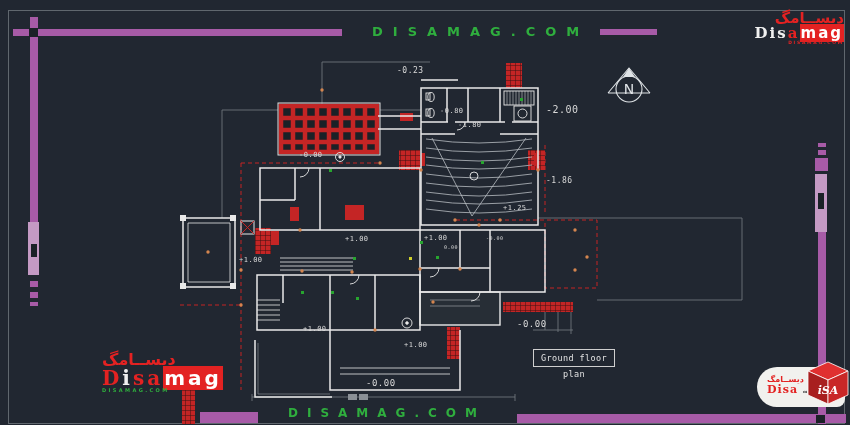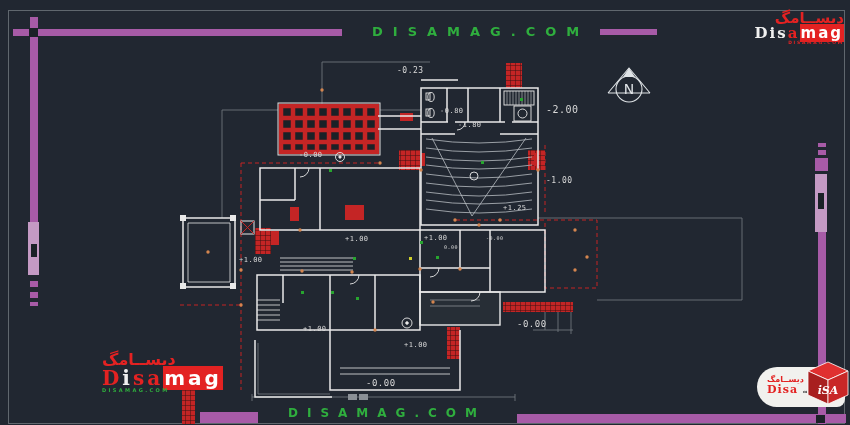--- a/index.html
+++ b/index.html
@@ -222,34 +222,37 @@
       <path d="M629,68 L623,77 H635 Z" fill="#dfe3e6" stroke="none"></path>
       <text x="629" y="94" text-anchor="middle" font-size="14" fill="#dfe3e6" stroke="none" font-family="DejaVu Sans, sans-serif">N</text>
     </g>
   </svg>
 
   <div class="abs" style="left:0;top:0;width:850px;height:425px;">
       <span class="lvl" style="left: 397px; top: 67px; font-size: 8px;">-0.23</span>
       <span class="lvl" style="left: 440px; top: 108px; font-size: 7px;">-0.80</span>
       <span class="lvl" style="left: 458px; top: 122px; font-size: 7px;">-1.80</span>
       <span class="lvl" style="left: 546px; top: 105px; font-size: 10px;">-2.00</span>
-      <span class="lvl" style="left: 546px; top: 177px; font-size: 8px;">-1.00</span>
+      <span class="lvl" style="left: 546px; top: 177px; font-size: 8px;">-1.86</span>
       <span class="lvl" style="left: 503px; top: 205px; font-size: 7px;">+1.25</span>
       <span class="lvl" style="left: 424px; top: 235px; font-size: 7px;">+1.00</span>
       <span class="lvl" style="left: 345px; top: 236px; font-size: 7px;">+1.00</span>
       <span class="lvl" style="left: 486px; top: 236px; font-size: 5px;">-0.00</span>
       <span class="lvl" style="left: 444px; top: 245px; font-size: 5px;">0.00</span>
       <span class="lvl" style="left: 239px; top: 257px; font-size: 7px;">+1.00</span>
       <span class="lvl" style="left: 303px; top: 326px; font-size: 7px;">+1.00</span>
       <span class="lvl" style="left: 404px; top: 342px; font-size: 7px;">+1.00</span>
       <span class="lvl" style="left: 299px; top: 152px; font-size: 7px;">-0.00</span>
       <span class="lvl" style="left: 517px; top: 320px; font-size: 9px;">-0.00</span>
       <span class="lvl" style="left: 366px; top: 379px; font-size: 9px;">-0.00</span>
     </div>
 
+  <div class="abs" id="title-box">
+    <span>Ground floor plan</span>
+  </div>
 
   <div class="abs mag" style="left:13px;top:29px;width:329px;height:7px;"></div>
   <div class="abs mag" style="left:30px;top:17px;width:8px;height:205px;"></div>
   <div class="abs mag-light" style="left:28px;top:222px;width:11px;height:53px;"></div>
   <div class="abs mag-dark" style="left:31px;top:244px;width:6px;height:13px;"></div>
   <div class="abs mag" style="left:30px;top:281px;width:8px;height:6px;"></div>
   <div class="abs mag" style="left:30px;top:292px;width:8px;height:6px;"></div>
   <div class="abs mag" style="left:30px;top:302px;width:8px;height:4px;"></div>
   <div class="abs mag-dark" style="left:29px;top:28px;width:9px;height:9px;"></div>
 

